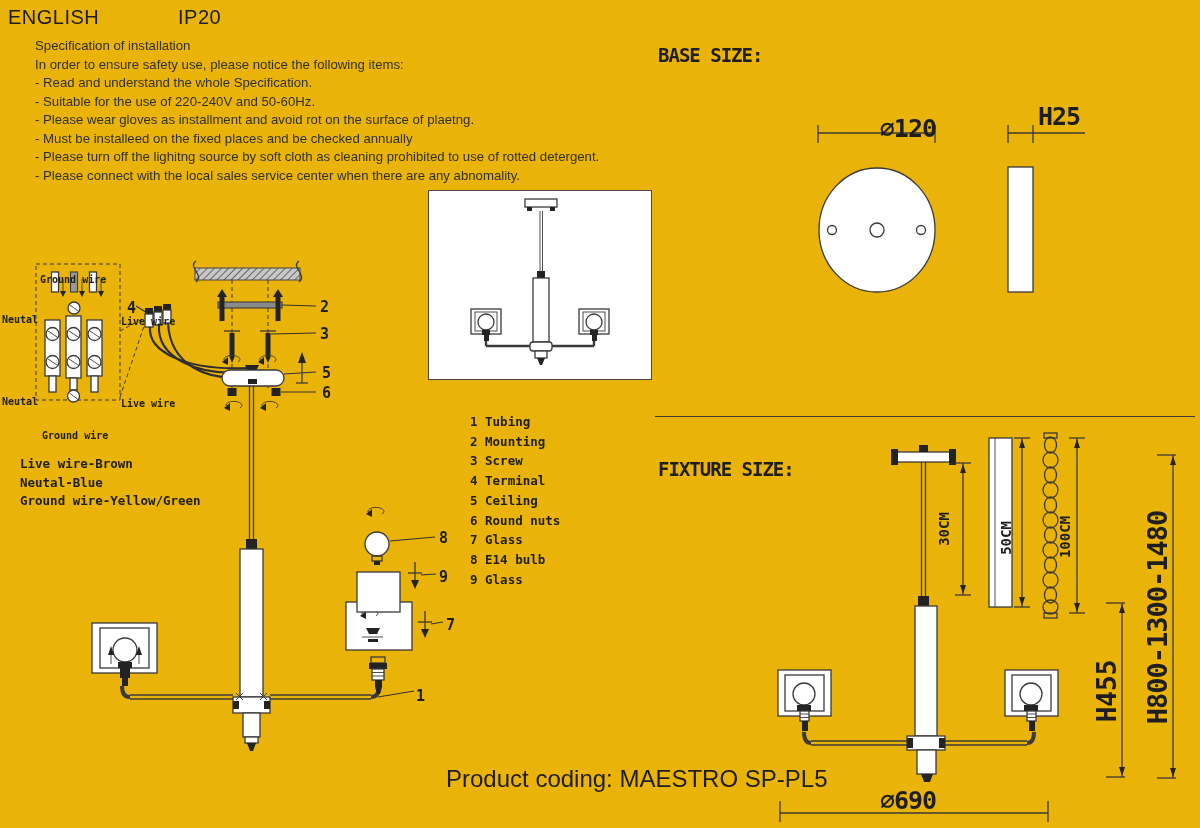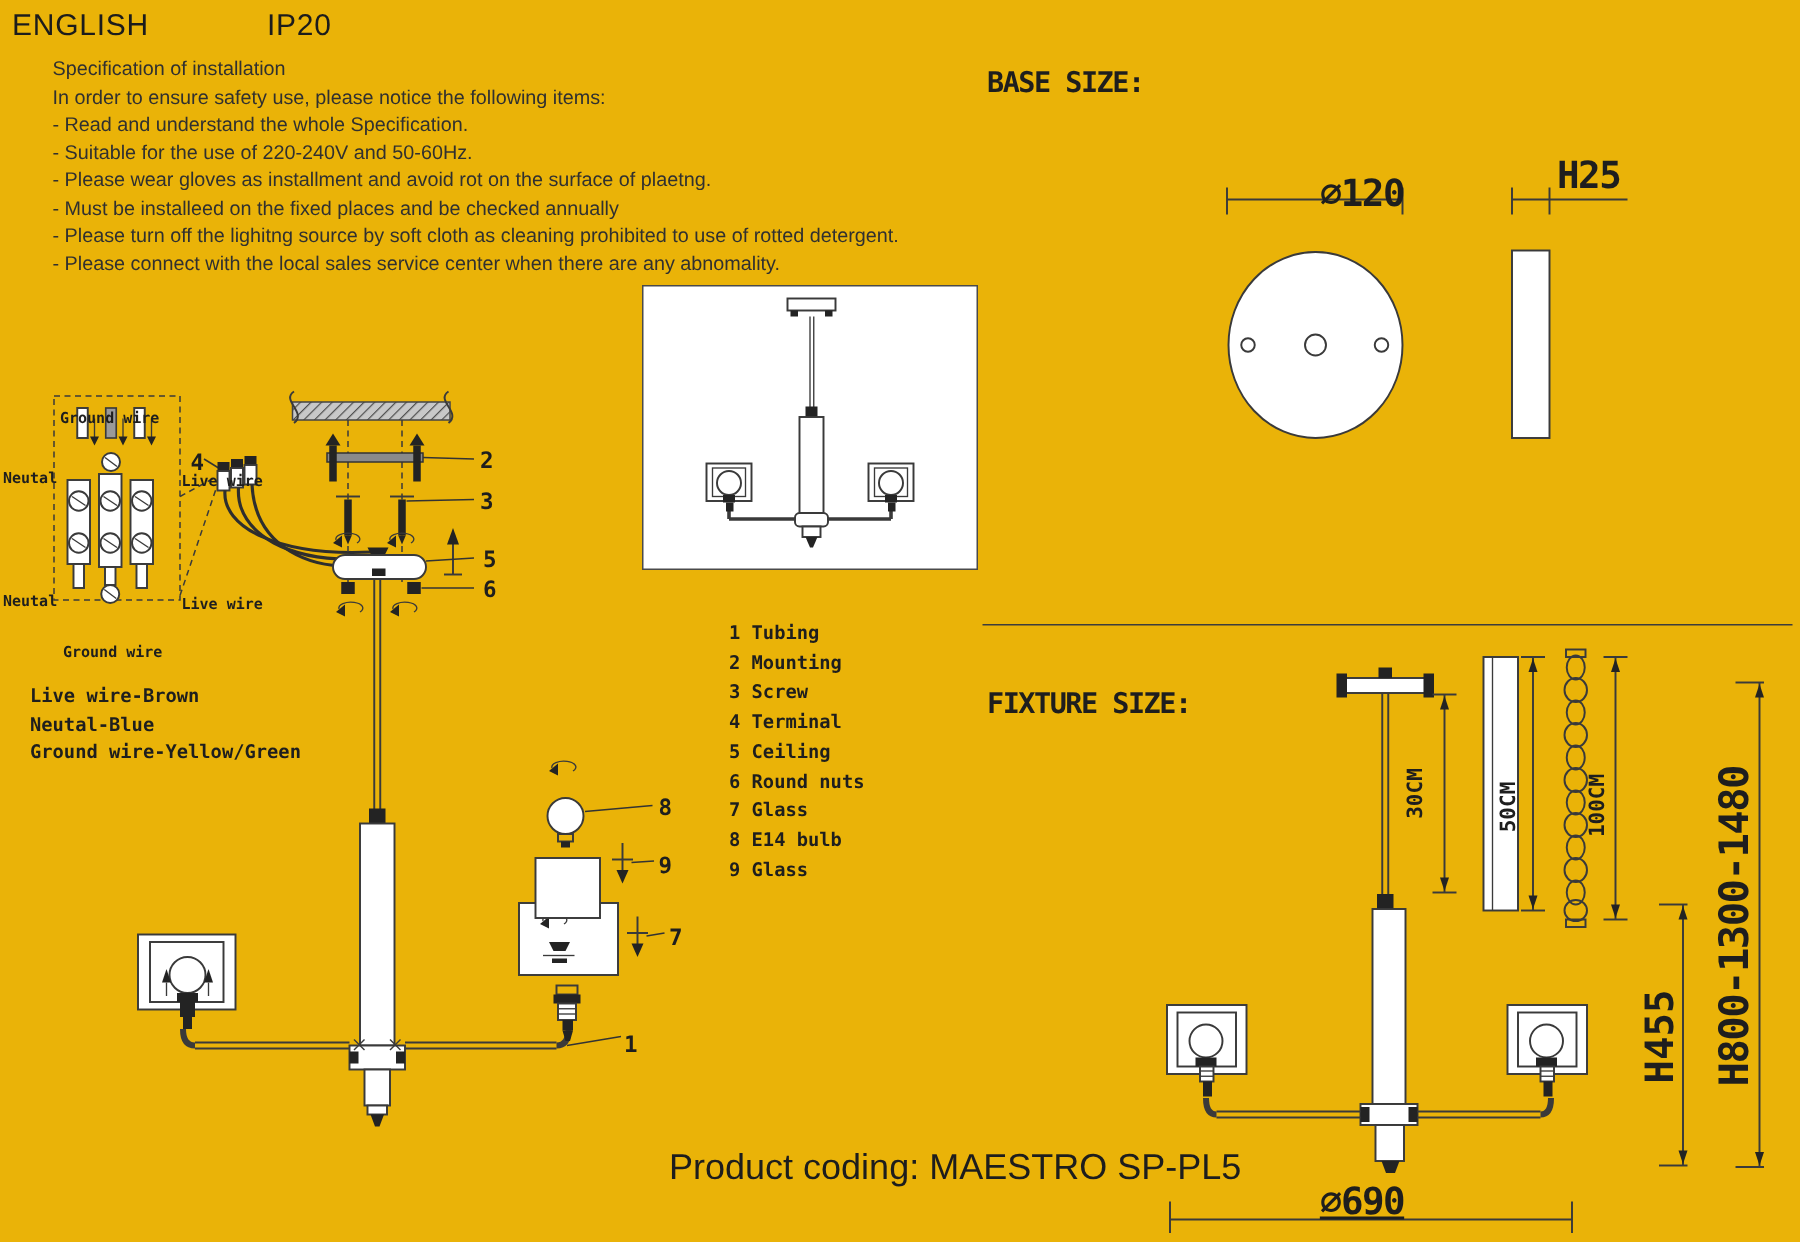--- a/index.html
+++ b/index.html
@@ -307,21 +307,21 @@
       <g>
         <rect class="sw" x="150" y="118" width="30" height="25"></rect>
           <rect class="thin" x="154" y="121" width="22" height="19"></rect>
         <circle class="sw" cx="165" cy="131" r="8"></circle>
         <rect class="blk" x="161" y="139" width="8" height="5"></rect>
           <rect class="blk" x="163" y="144" width="5" height="6"></rect>
       </g>
     </svg>
   </div>
 
-  <div class="lbl parts" style="left:486px;top:412px;">
+  <div class="lbl parts" style="left:470px;top:412px;">
     <div>1 Tubing</div>
     <div>2 Mounting</div>
     <div>3 Screw</div>
     <div>4 Terminal</div>
     <div>5 Ceiling</div>
     <div>6 Round nuts</div>
     <div>7 Glass</div>
     <div>8 E14 bulb</div>
     <div>9 Glass</div>
   </div>
@@ -461,17 +461,17 @@
       <line class="s" x1="125" y1="371" x2="125" y2="392"></line>
       <line class="s" x1="393" y1="371" x2="393" y2="392"></line>
     </g>
   </svg>
 
   <div class="lbl rot" style="left:914px;top:521px;width:60px;font-size:14px;">30CM</div>
   <div class="lbl rot" style="left:976px;top:530px;width:60px;font-size:14px;">50CM</div>
   <div class="lbl rot" style="left:1030px;top:529px;width:70px;font-size:14px;">100CM</div>
   <div class="lbl rot" style="left:1052px;top:676px;width:110px;font-size:26px;">H455</div>
   <div class="lbl rot" style="left:1023px;top:602px;width:268px;font-size:27px;letter-spacing:-1px;">H800-1300-1480</div>
-  <div class="lbl dim-big" style="left:848px;top:786px;width:120px;text-align:center;text-decoration:underline;">∅690</div>
+  <div class="lbl dim-big" style="left:848px;top:786px;width:120px;text-align:center;">∅690</div>
 
   <div class="abs product" style="left:407px;top:765px;margin-left:39px;">Product coding: MAESTRO SP-PL5</div>
 
 </div>
 
 </body></html>

